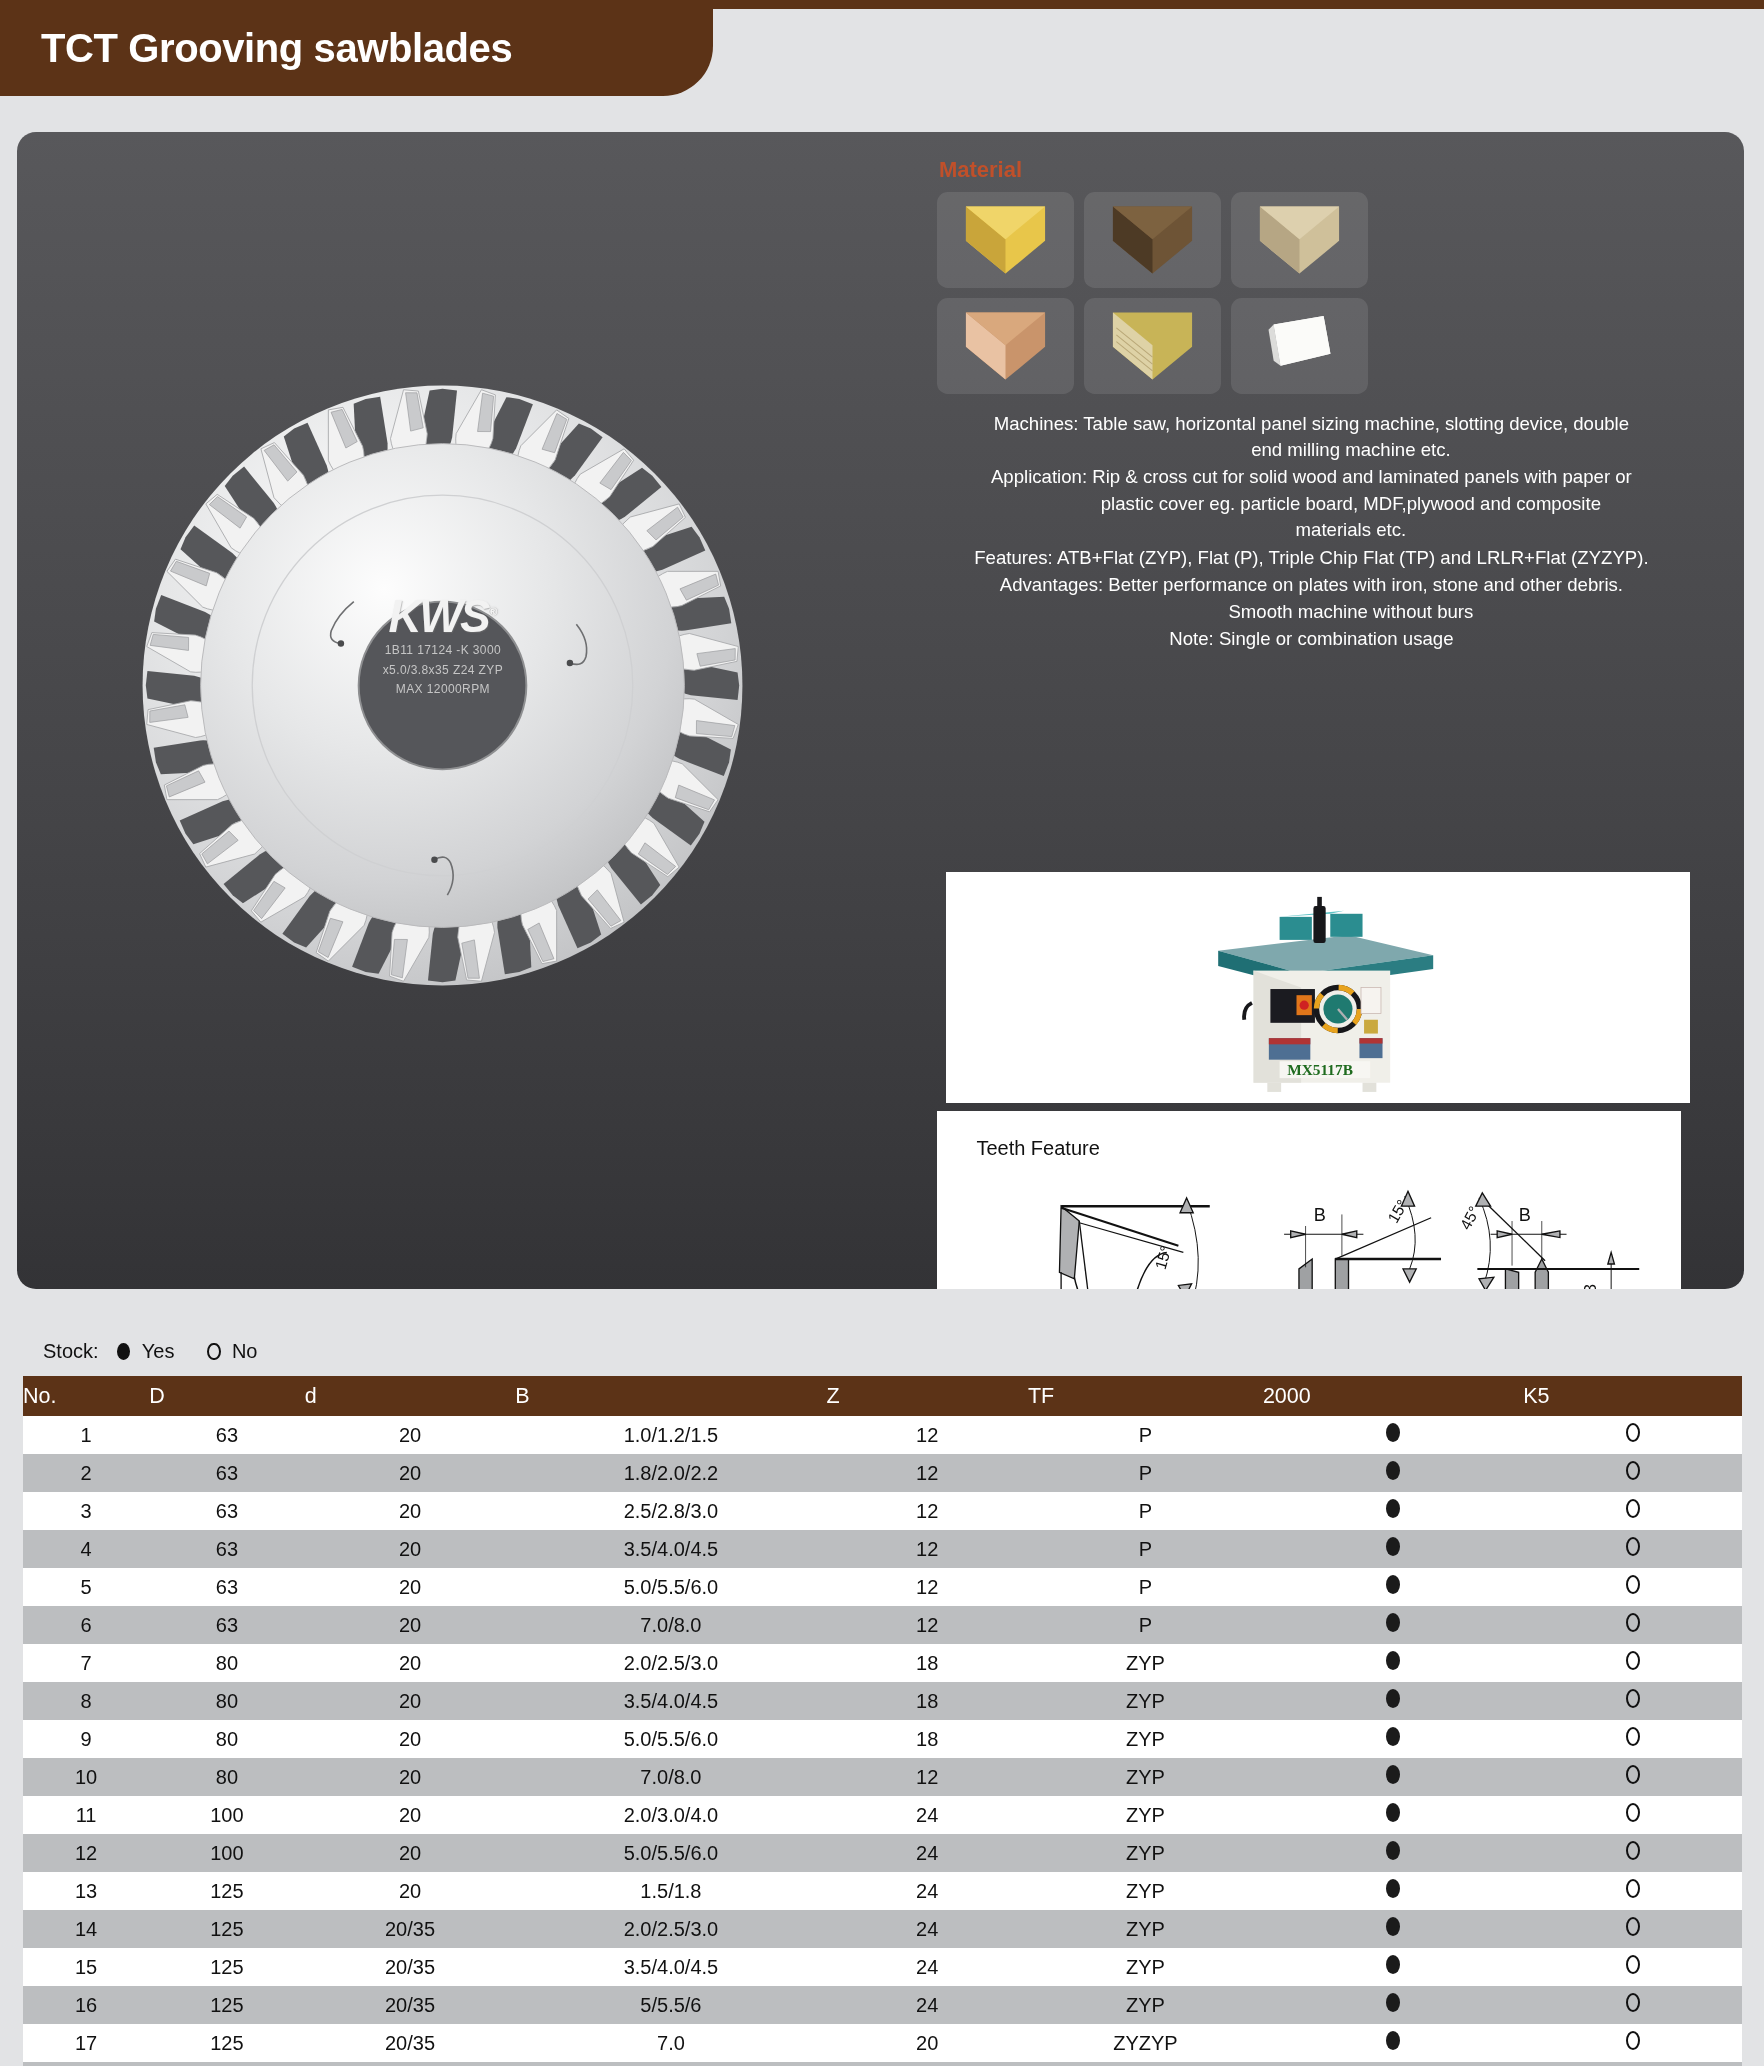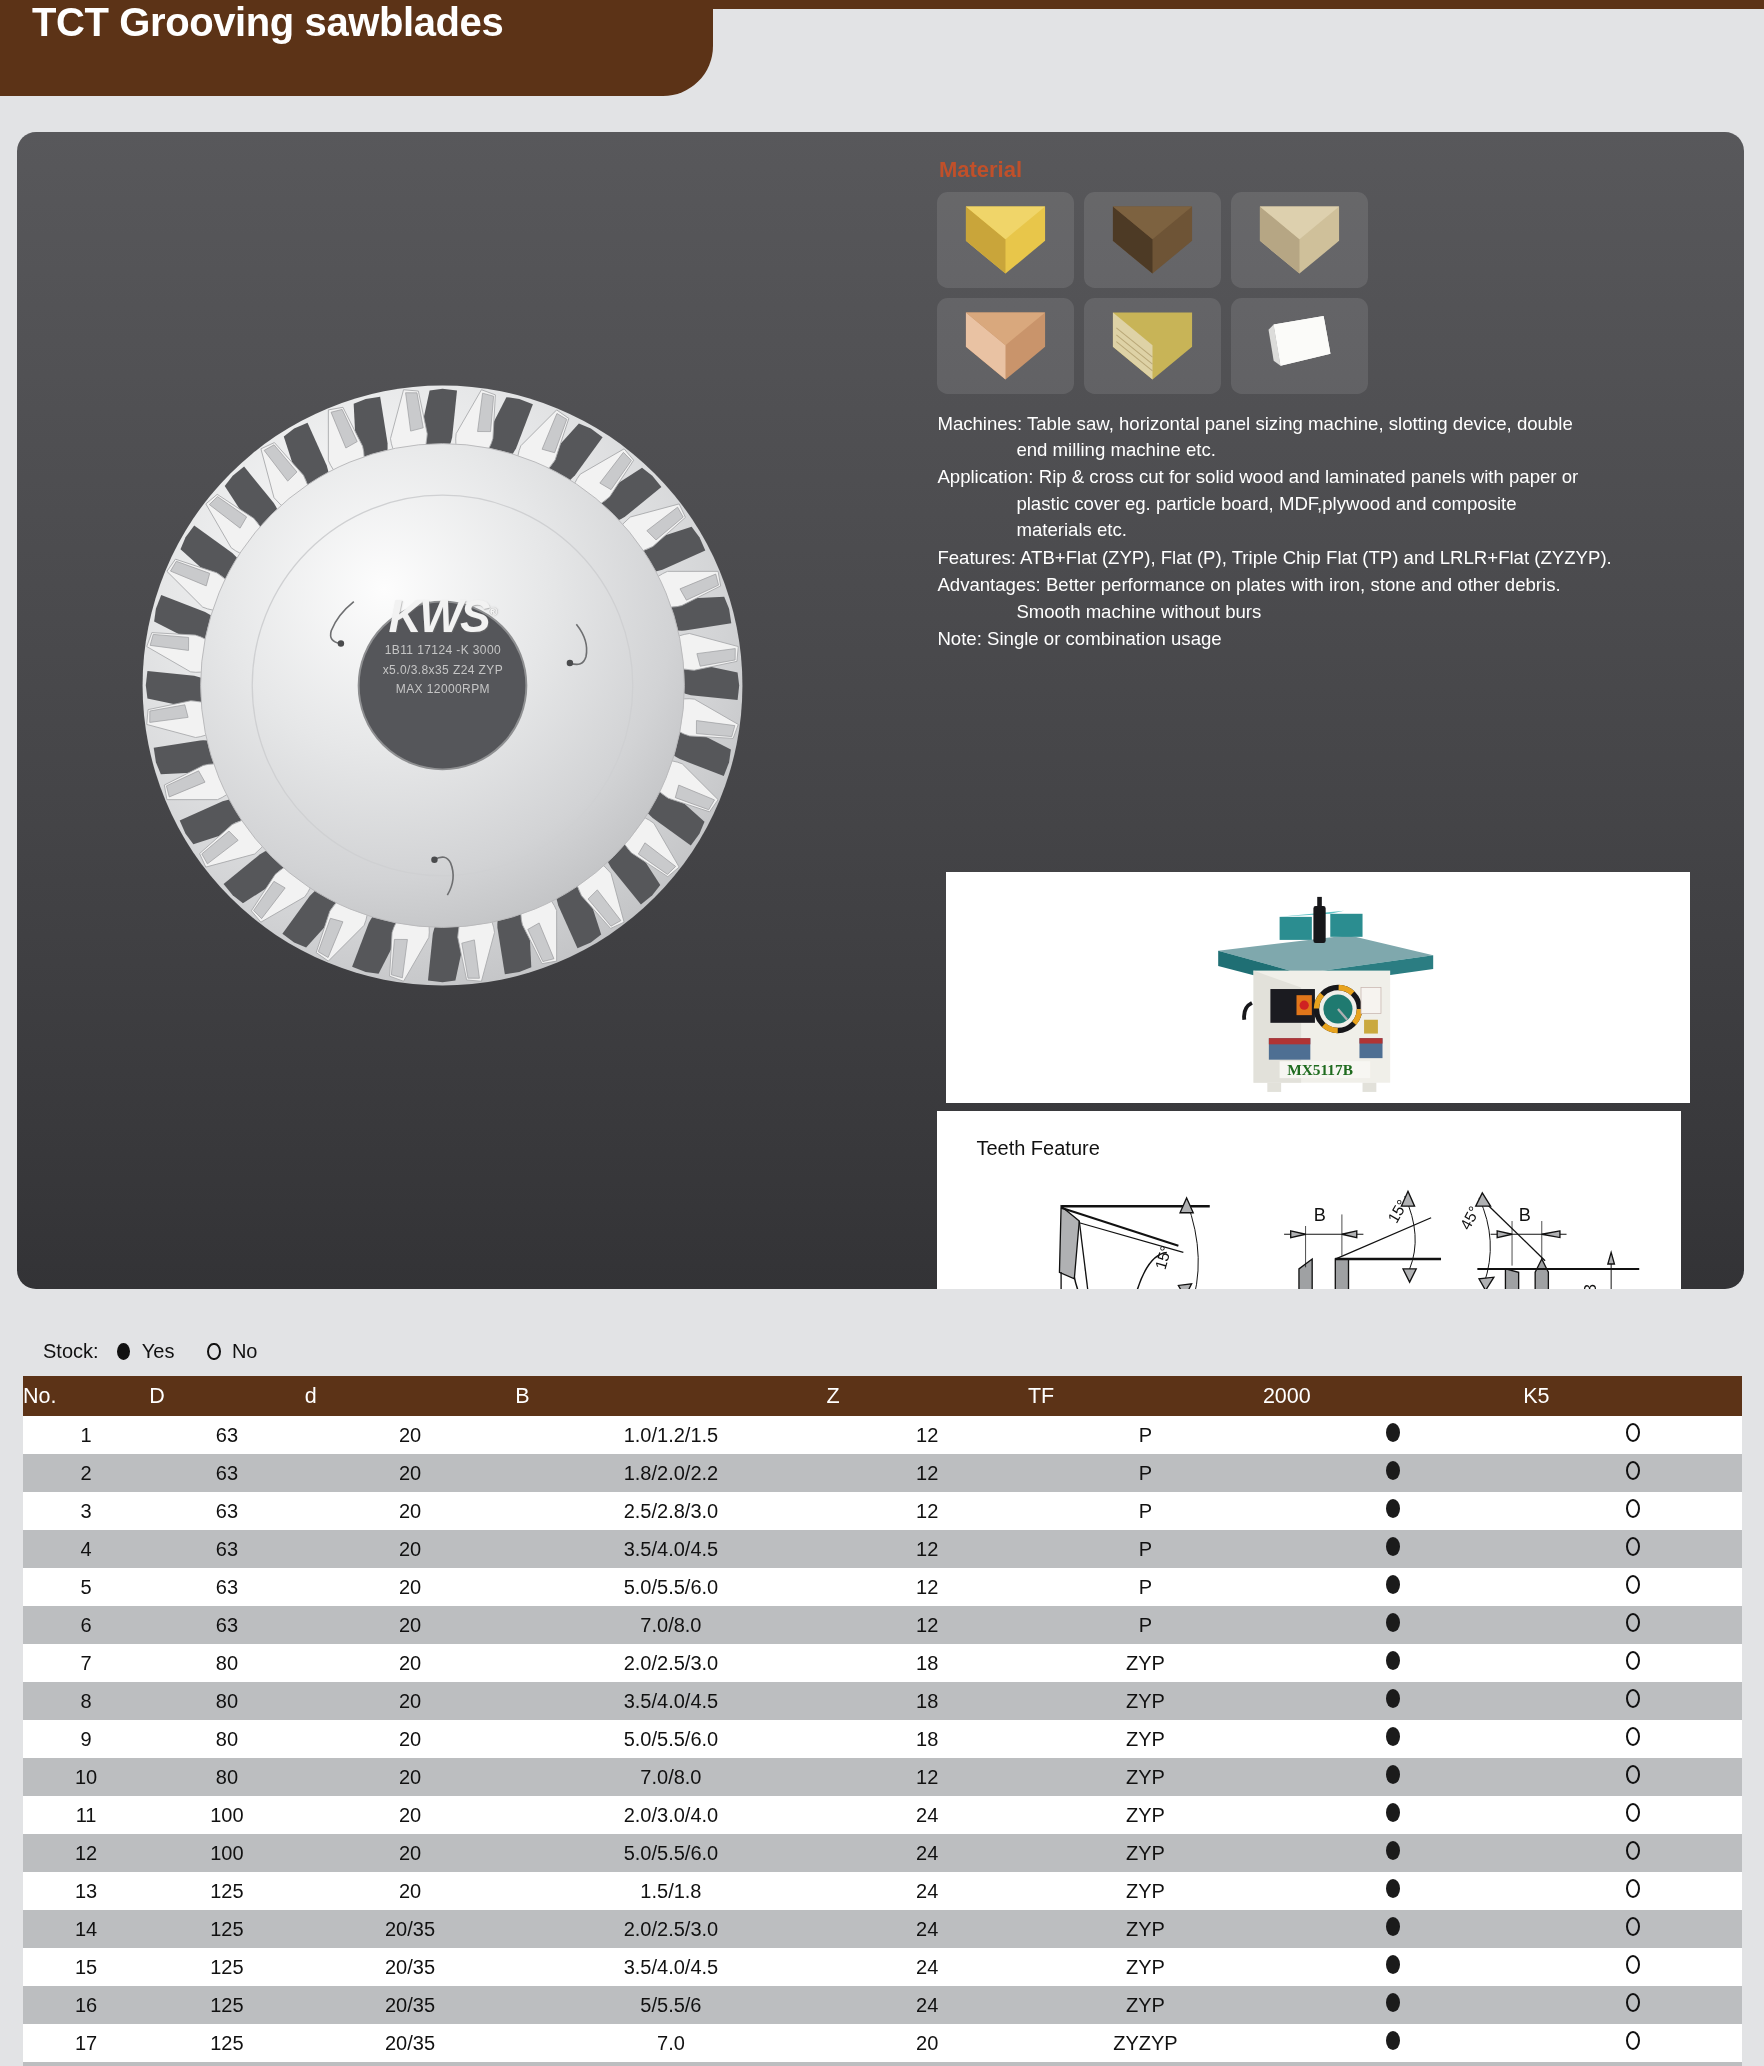--- a/index.html
+++ b/index.html
@@ -13,21 +13,21 @@
 
   
   .top-strip {
     position: absolute; left: 0; top: 0; width: 1765px; height: 9px;
     background: #5c3317;
   }
   .title-block {
     position: absolute; left: 0; top: 0; width: 713px; height: 96px;
     background: #5c3317;
     border-bottom-right-radius: 50px;
-    display: flex; align-items: flex-start;
+    display: flex; align-items: center; padding-left: 9px;
   }
   .title-text {
     color: #ffffff; font-size: 40px; font-weight: bold;
     letter-spacing: -0.4px; padding-left: 32px; white-space: nowrap;
     font-family: "Liberation Sans", sans-serif;
   }
 
   
   .hero {
     position: absolute; left: 17.4px; top: 132px;
@@ -74,21 +74,21 @@
     gap: 10px; margin-left: 15px; margin-bottom: 16.5px;
   }
   .swatch {
     width: 137px; height: 96px; border-radius: 10.7px;
     background: rgba(255,255,255,.10);
     display: flex; align-items: center; justify-content: center;
     overflow: hidden; position: relative;
   }
   .chev { width: 87px; height: 74px; }
 
-  .desc { margin-left: 15px; margin-top: 5.8px; width: 748px; }
+  .desc { margin-left: 15px; margin-top: 5.8px; width: 748px; text-align: center; }
   .desc p {
     color: #ffffff; font-size: 18.6px; line-height: 1.42;
     margin-bottom: 1.2px;
     font-family: "Liberation Sans", sans-serif;
     text-indent: 0;
   }
   .desc p .cont { display: block; padding-left: 79px; }
 
   
   .machine-card {

